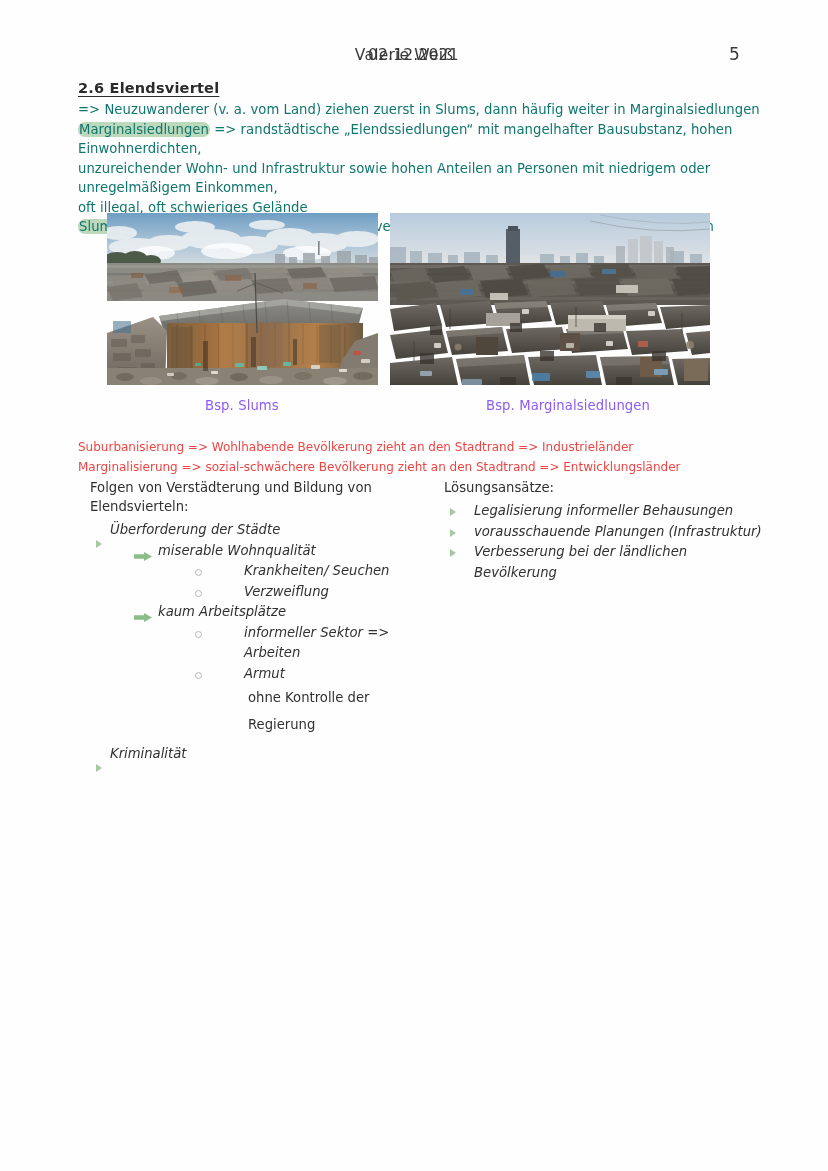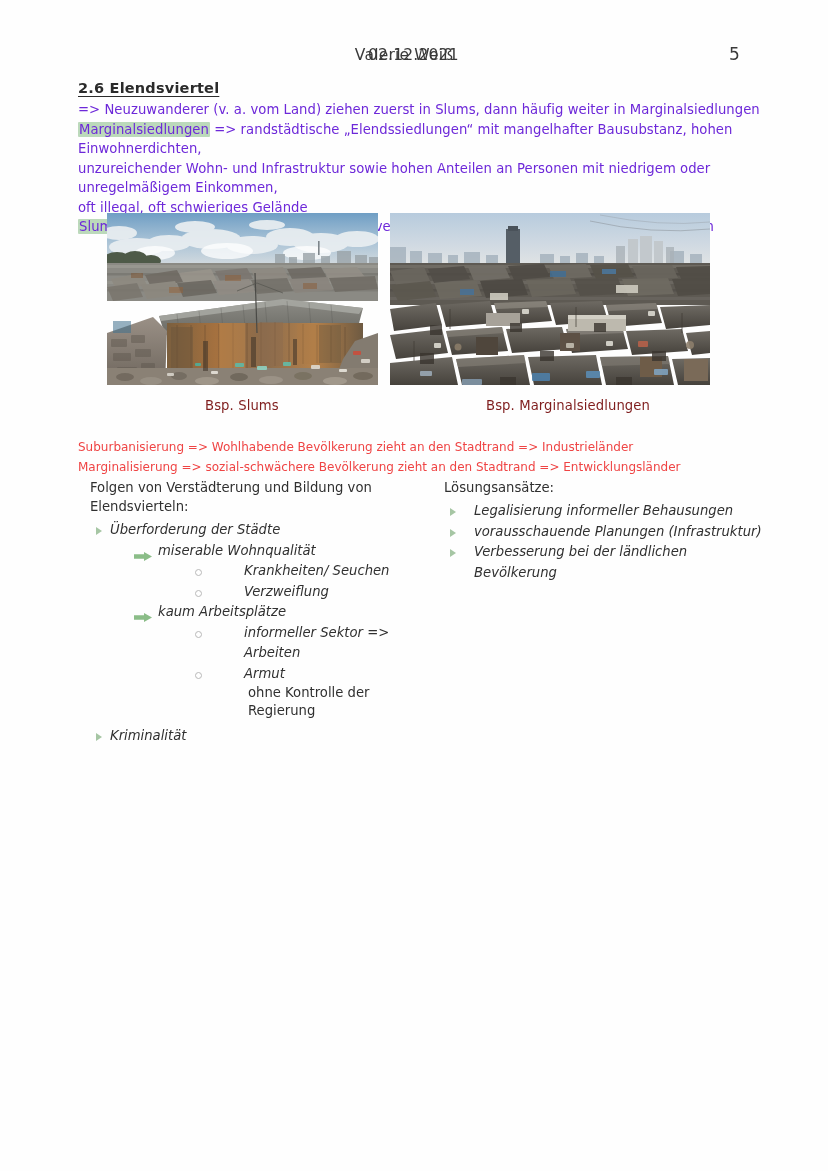--- a/index.html
+++ b/index.html
@@ -62,45 +62,45 @@
   }
 
   
   .intro {
     position: absolute;
     left: 78px;
     top: 100px;
     width: 690px;
     font-size: 13.2px;
     line-height: 19.5px;
-    color: #6d28d9;
+    color: #0f766e;
     letter-spacing: .05px;
   }
   .intro p { margin: 0; }
   .hl {
     background: #bcd9bb;
     padding: 0 1px;
-    border-radius: 1px;
+    border-radius: 7px;
   }
 
   
   .photo {
     position: absolute;
     overflow: hidden;
     border: 0;
   }
   .photo svg { display: block; }
 
   .photo-1 { left: 107px; top: 213px; width: 271px; height: 172px; }
   .photo-2 { left: 390px; top: 213px; width: 320px; height: 172px; }
 
   .caption {
     position: absolute;
     font-size: 13.2px;
-    color: #7f1d1d;
+    color: #8b5cf6;
     letter-spacing: .1px;
   }
   .caption-1 { left: 205px; top: 398px; }
   .caption-2 { left: 486px; top: 398px; }
 
   
   .statements {
     position: absolute;
     left: 78px;
     top: 438px;
@@ -156,26 +156,26 @@
   .bul-circle {
     width: 5px; height: 5px;
     border: 1px solid #b9b9b9;
     border-radius: 50%;
     background: #fff;
     margin-right: 8px;
     top: 8px;
   }
 
   
-  .lvl1 { margin-left: 18px; }
+  .lvl1 { margin-left: 18px; align-items: flex-end; }
   .lvl2 { margin-left: 56px; }
   .lvl3 { margin-left: 117px; }
   .lvl3 .txt { padding-left: 34px; }
 
-  .cont { margin-left: 117px; padding-left: 53px; line-height: 18px; }
+  .cont { margin-left: 117px; padding-left: 53px; line-height: 27px; }
 
   
   .rlvl1 { margin-left: 18px; }
   .rlvl1 .txt { padding-left: 10px; }
 </style>
 </head>
 <body>
 
 <div class="page">
 

